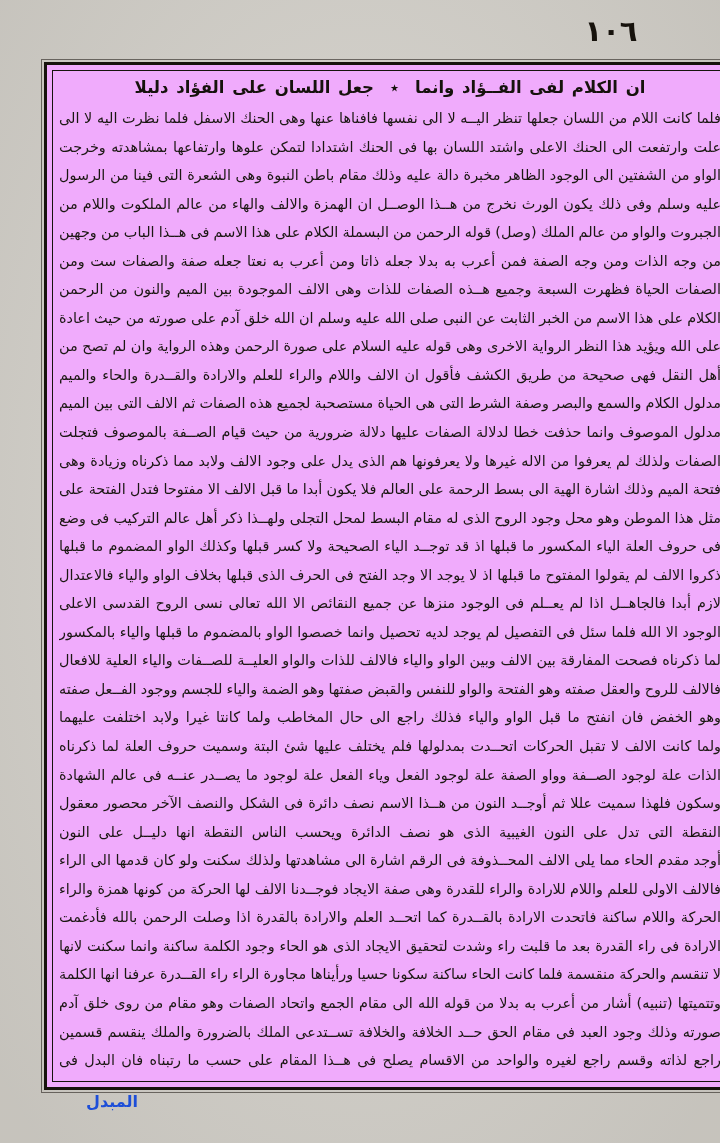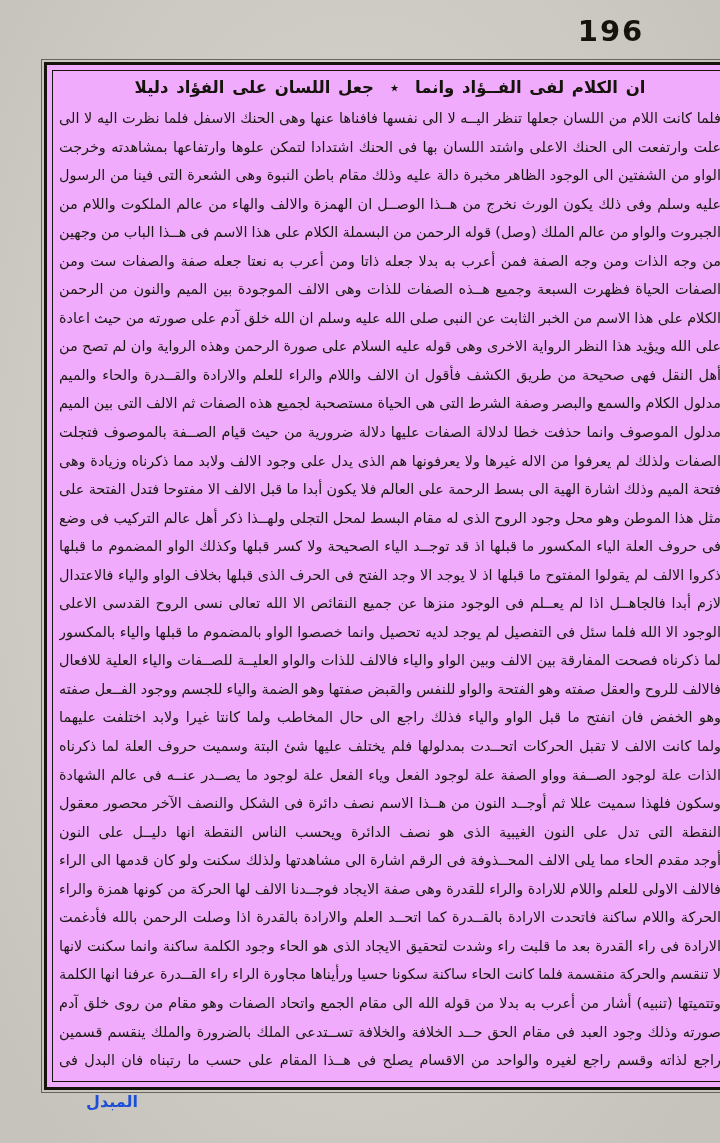--- a/index.html
+++ b/index.html
@@ -104,21 +104,21 @@
     top: 1092px;
     font-size: 16px;
     font-weight: bold;
     direction: rtl;
     color: #1d4ed8;
   }
 </style>
 </head>
 <body>
 
-<div class="page-number">196</div>
+<div class="page-number">١٠٦</div>
 
 <div class="frame-outer">
   <div class="frame-inner">
     <div class="text-block">
 
       <div class="verse">
         <span>ان الكلام لفى الفــؤاد وانما</span><span class="star">٭</span><span>جعل اللسان على الفؤاد دليلا</span>
       </div>
 
       <div class="body-text">

